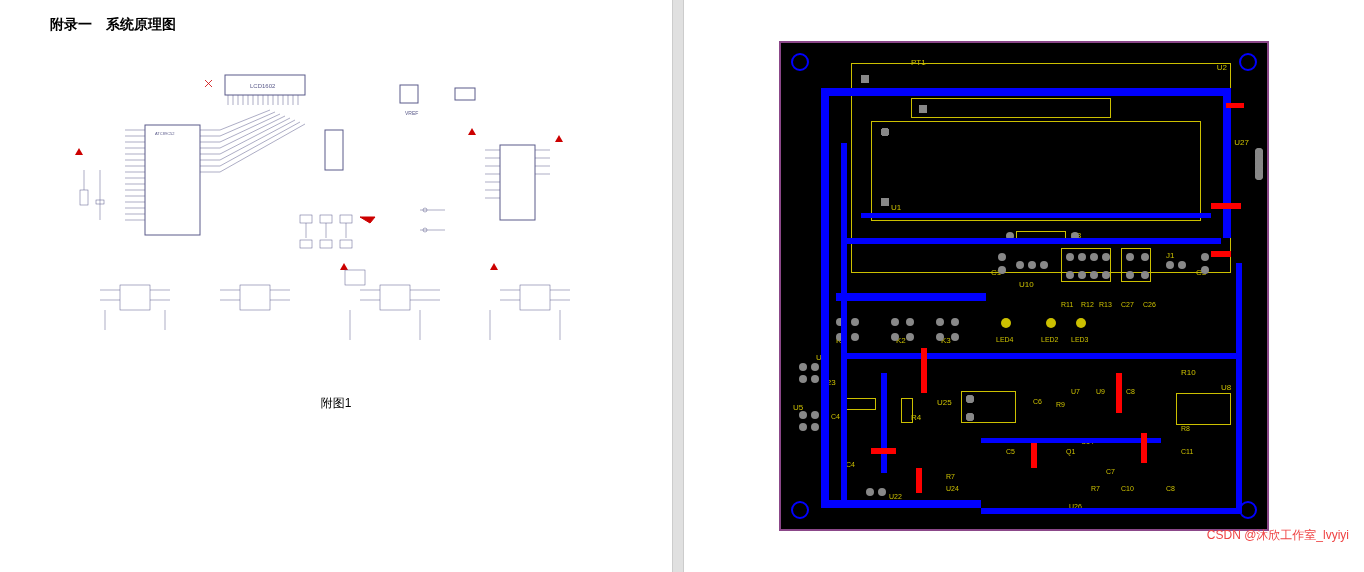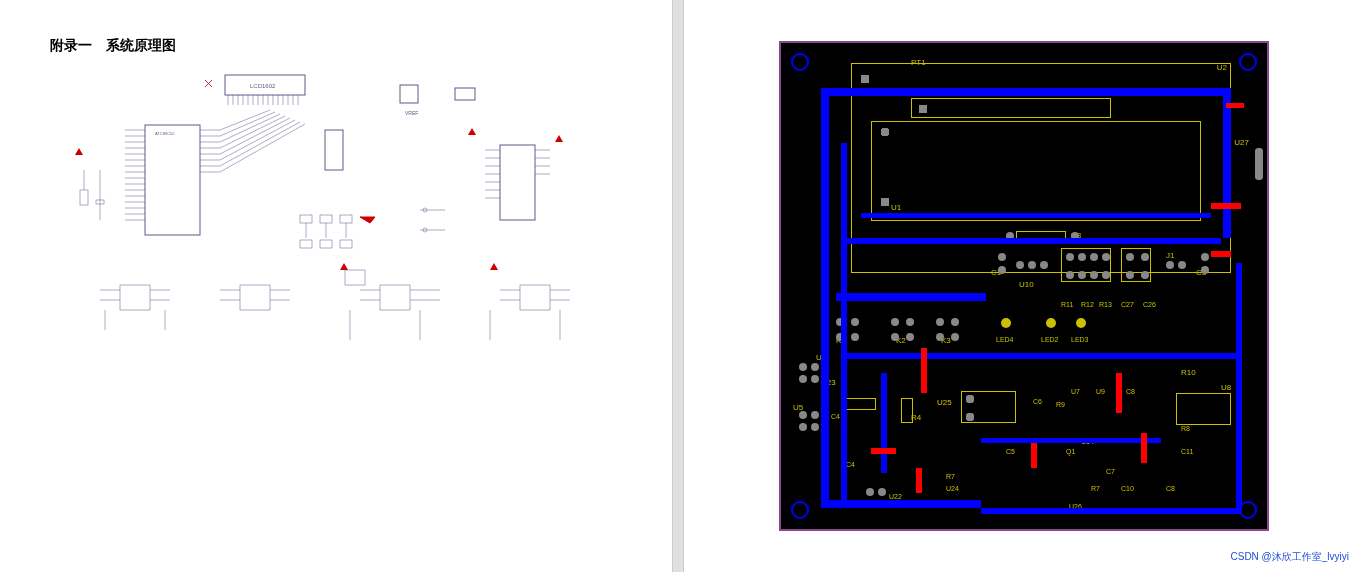--- a/index.html
+++ b/index.html
@@ -1,23 +1,23 @@
 <!DOCTYPE html>
 <html><head>
 <meta charset="utf-8">
 <style>
 *{margin:0;padding:0;box-sizing:border-box}
 body{width:1364px;height:572px;background:#fff;font-family:Arial,sans-serif;display:flex;position:relative;overflow:hidden}
 .left-panel{width:672px;height:572px;background:#fff;position:relative}
 .divider{width:12px;height:572px;background:#e0e0e0;border-left:1px solid #ccc;border-right:1px solid #ccc}
 .right-panel{width:680px;height:572px;background:#fff;position:relative;display:flex;align-items:center;justify-content:center}
-.title{position:absolute;top:37px;left:50px;font-size:14px;font-weight:bold;color:#000}
+.title{position:absolute;top:16px;left:50px;font-size:14px;font-weight:bold;color:#000}
 .schematic{position:absolute;top:60px;left:50px;width:570px;height:330px}
 .caption{position:absolute;top:395px;left:0;width:100%;text-align:center;font-size:12px;color:#000}
-.watermark{position:absolute;bottom:8px;right:15px;font-size:10px;color:#1d4ed8}
+.watermark{position:absolute;bottom:28px;right:15px;font-size:12px;color:#ef4444}
 .pcb{width:490px;height:490px;background:#000;border:2px solid #8b4789;position:relative}
 .mh{position:absolute;width:18px;height:18px;border:2px solid #0000ff;border-radius:50%;background:#000}
 .pad{position:absolute;width:8px;height:8px;background:#888;border-radius:50%}
 .pad.sq{border-radius:0}
 .trace-b{position:absolute;background:#0000ff}
 .trace-r{position:absolute;background:#ff0000}
 .silk{position:absolute;border:1px solid #ccc000}
 .silk-text{position:absolute;color:#ccc000;font-size:8px}
 </style>
 </head>
@@ -162,20 +162,21 @@
           <path d="M440 210 L444 203 L448 210 Z"></path>
           <path d="M290 210 L294 203 L298 210 Z"></path>
         </g>
       <g fill="none" stroke="#c00" stroke-width="0.8">
           <path d="M155 20 L162 27 M162 20 L155 27"></path>
         </g>
 
       <rect x="295" y="210" width="20" height="15" fill="none" stroke="#5a5a8a" stroke-width="0.5"></rect>
     </svg>
   </div>
+  <div class="caption">附图1</div>
 </div>
 
 <div class="divider"></div>
 
 <div class="right-panel">
   <div class="pcb">
 
     <div class="mh" style="top:10px;left:10px"></div>
     <div class="mh" style="top:10px;right:10px"></div>
     <div class="mh" style="bottom:10px;left:10px"></div>

